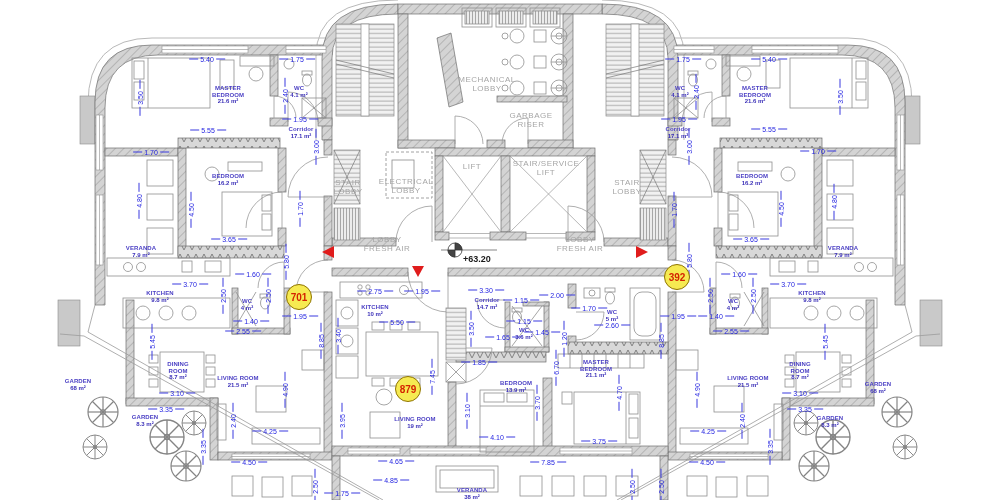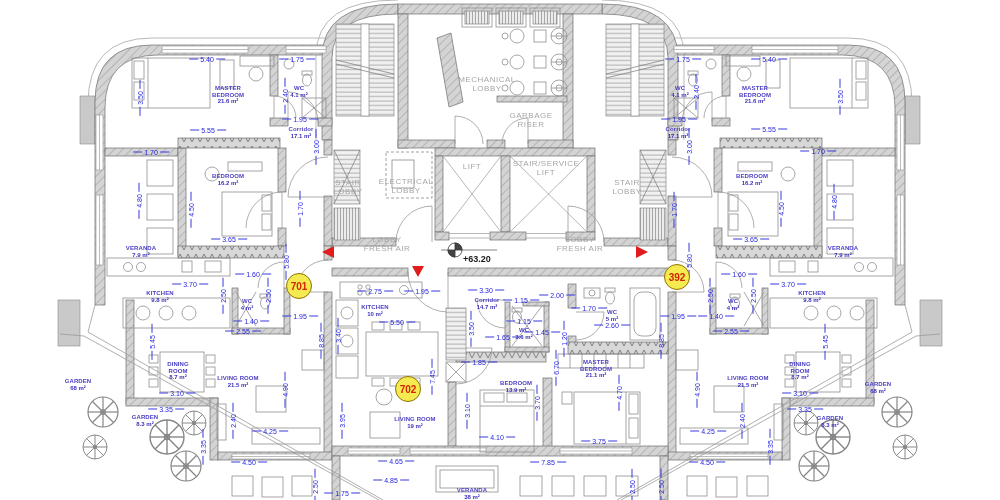--- a/index.html
+++ b/index.html
@@ -705,19 +705,19 @@
       <div class="corelab" style="left: 348px; top: 187px;">STAIR
 LOBBY</div>
       <div class="corelab" style="left: 406px; top: 186px;">ELECTRICAL
 LOBBY</div>
       <div class="corelab" style="left: 627px; top: 187px;">STAIR
 LOBBY</div>
       <div class="corelab" style="left: 387px; top: 244px;">LOBBY
 FRESH AIR</div>
       <div class="corelab" style="left: 580px; top: 244px;">LOBBY
 FRESH AIR</div>
-      <div class="badge" style="left: 299px; top: 286px;">701</div>
-      <div class="badge" style="left: 408px; top: 389px;">702</div>
+      <div class="badge" style="left: 299px; top: 297px;">701</div>
+      <div class="badge" style="left: 408px; top: 389px;">879</div>
       <div class="badge" style="left: 677px; top: 277px;">392</div>
     </div>
 <div class="level">+63.20</div>
 
 </div>
 
 </body></html>

